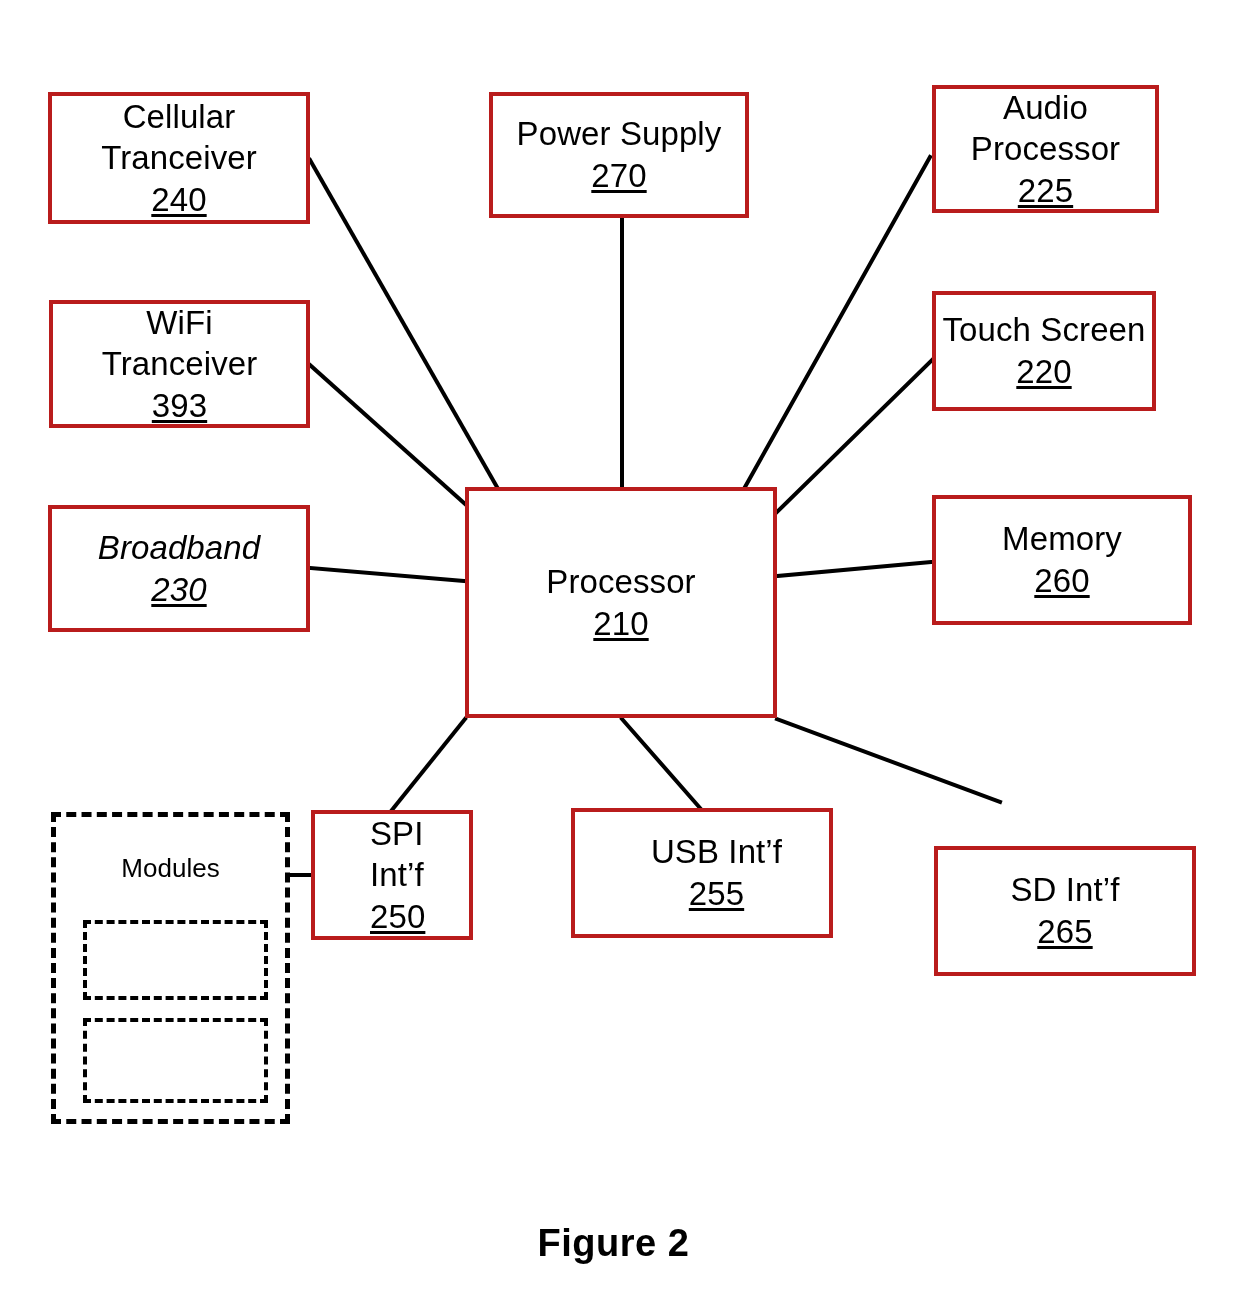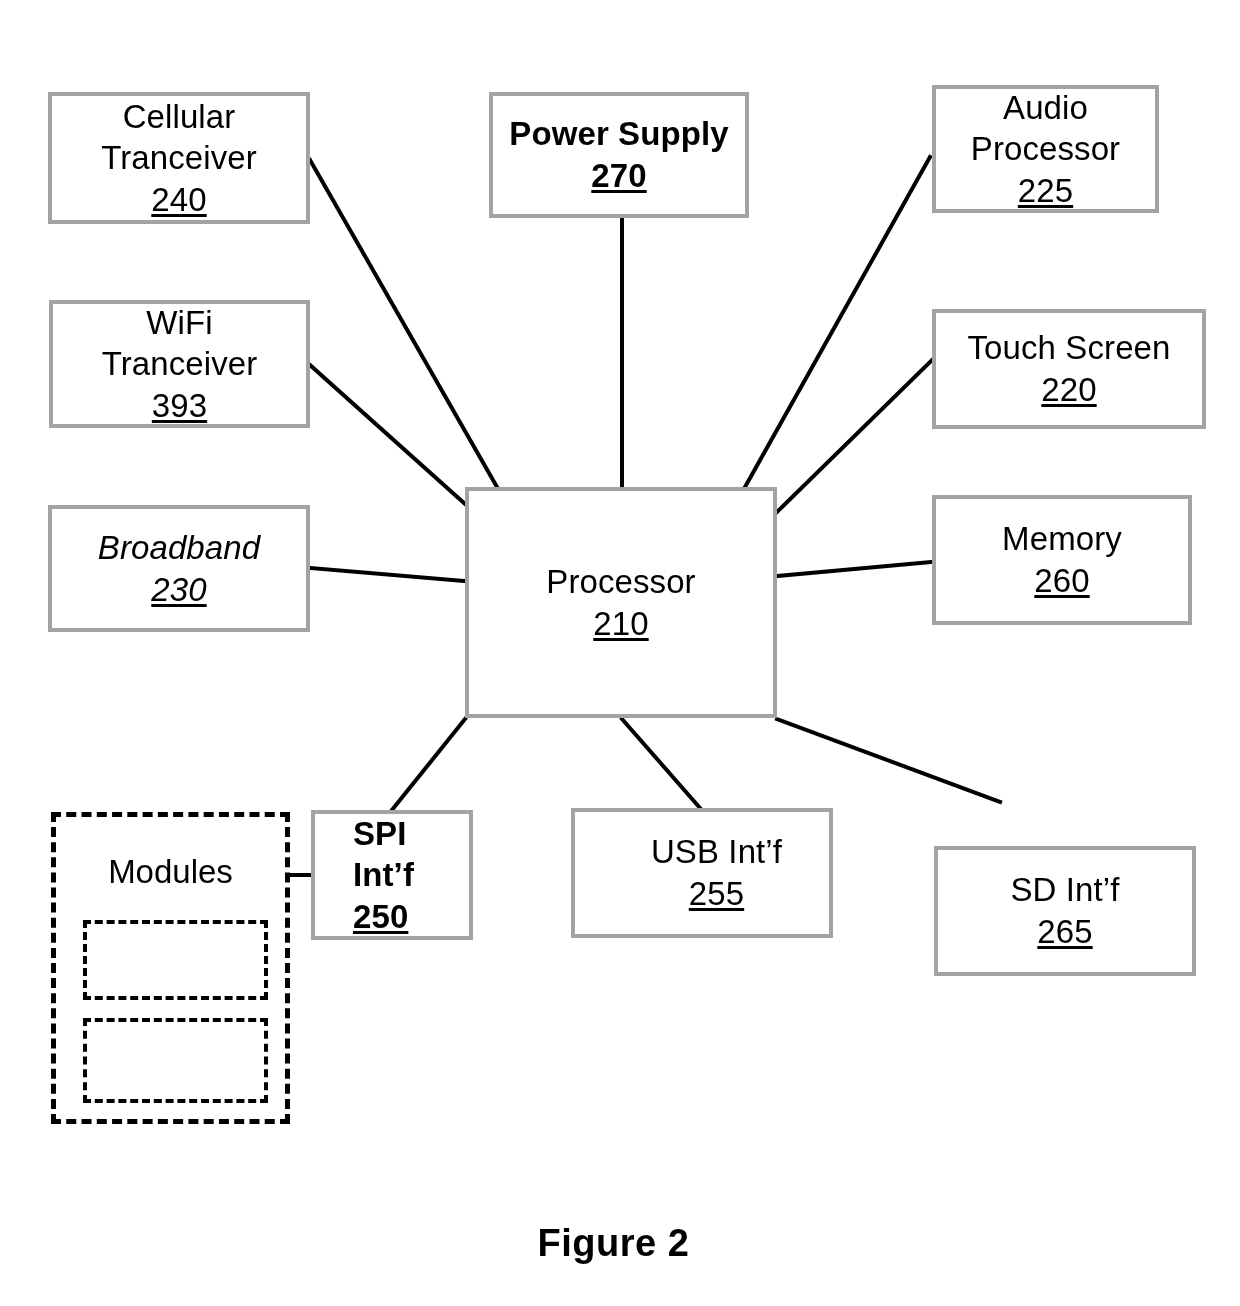--- a/index.html
+++ b/index.html
@@ -23,21 +23,21 @@
     position: absolute;
     left: 0;
     top: 0;
     width: 1240px;
     height: 1306px;
     pointer-events: none;
   }
   .node {
     position: absolute;
     box-sizing: border-box;
-    border: 4px solid #a3a3a3;
+    border: 4px solid #b91c1c;
     background: #ffffff;
     display: flex;
     flex-direction: column;
     align-items: center;
     justify-content: center;
     text-align: center;
     font-size: 33px;
     line-height: 1.26;
     letter-spacing: 0.1px;
     z-index: 2;
@@ -47,37 +47,36 @@
     white-space: pre;
   }
   .node .ref-num {
     display: block;
     text-decoration: underline;
     text-underline-offset: 3px;
   }
   .node.left-text {
     align-items: flex-start;
     text-align: right;
-    padding-left: 38px;
-    font-weight: bold;
+    padding-left: 55px;
   }
   
   .dashed-group {
     position: absolute;
     box-sizing: border-box;
     border: 5px dashed #000000;
     background: #ffffff;
     z-index: 1;
   }
   .dashed-group > .group-title {
     position: absolute;
     left: 0;
     right: 0;
     text-align: center;
-    font-size: 33px;
+    font-size: 26px;
   }
   .dashed-slot {
     position: absolute;
     box-sizing: border-box;
     border: 4px dashed #000000;
     background: #ffffff;
   }
   #figure-caption {
     position: absolute;
     left: 0;
@@ -106,35 +105,35 @@
       <line x1="777" y1="719" x2="1000" y2="802" stroke="#000000" stroke-width="4" stroke-linecap="square"></line>
       <line x1="290" y1="875" x2="311" y2="875" stroke="#000000" stroke-width="4" stroke-linecap="square"></line>
     </svg>
 
   <div id="nodes-host">
       <div class="node" id="node-cellular-tranceiver" style="left: 48px; top: 92px; width: 262px; height: 132px;">
         <span class="label-line">Cellular</span>
         <span class="label-line">Tranceiver</span>
         <span class="ref-num">240</span>
       </div>
-      <div class="node" id="node-power-supply" style="left: 489px; top: 92px; width: 260px; height: 126px; font-weight: bold;">
+      <div class="node" id="node-power-supply" style="left: 489px; top: 92px; width: 260px; height: 126px;">
         <span class="label-line">Power Supply</span>
         <span class="ref-num">270</span>
       </div>
       <div class="node" id="node-audio-processor" style="left: 932px; top: 85px; width: 227px; height: 128px;">
         <span class="label-line">Audio</span>
         <span class="label-line">Processor</span>
         <span class="ref-num">225</span>
       </div>
       <div class="node" id="node-wifi-tranceiver" style="left: 49px; top: 300px; width: 261px; height: 128px;">
         <span class="label-line">WiFi</span>
         <span class="label-line">Tranceiver</span>
         <span class="ref-num">393</span>
       </div>
-      <div class="node" id="node-touch-screen" style="left: 932px; top: 309px; width: 274px; height: 120px;">
+      <div class="node" id="node-touch-screen" style="left: 932px; top: 291px; width: 224px; height: 120px;">
         <span class="label-line">Touch Screen</span>
         <span class="ref-num">220</span>
       </div>
       <div class="node" id="node-broadband-connection" style="left: 48px; top: 505px; width: 262px; height: 127px; font-style: italic;">
         <span class="label-line">Broadband</span>
         <span class="ref-num">230</span>
       </div>
       <div class="node" id="node-processor" style="left: 465px; top: 487px; width: 312px; height: 231px;">
         <span class="label-line">Processor</span>
         <span class="ref-num">210</span>

